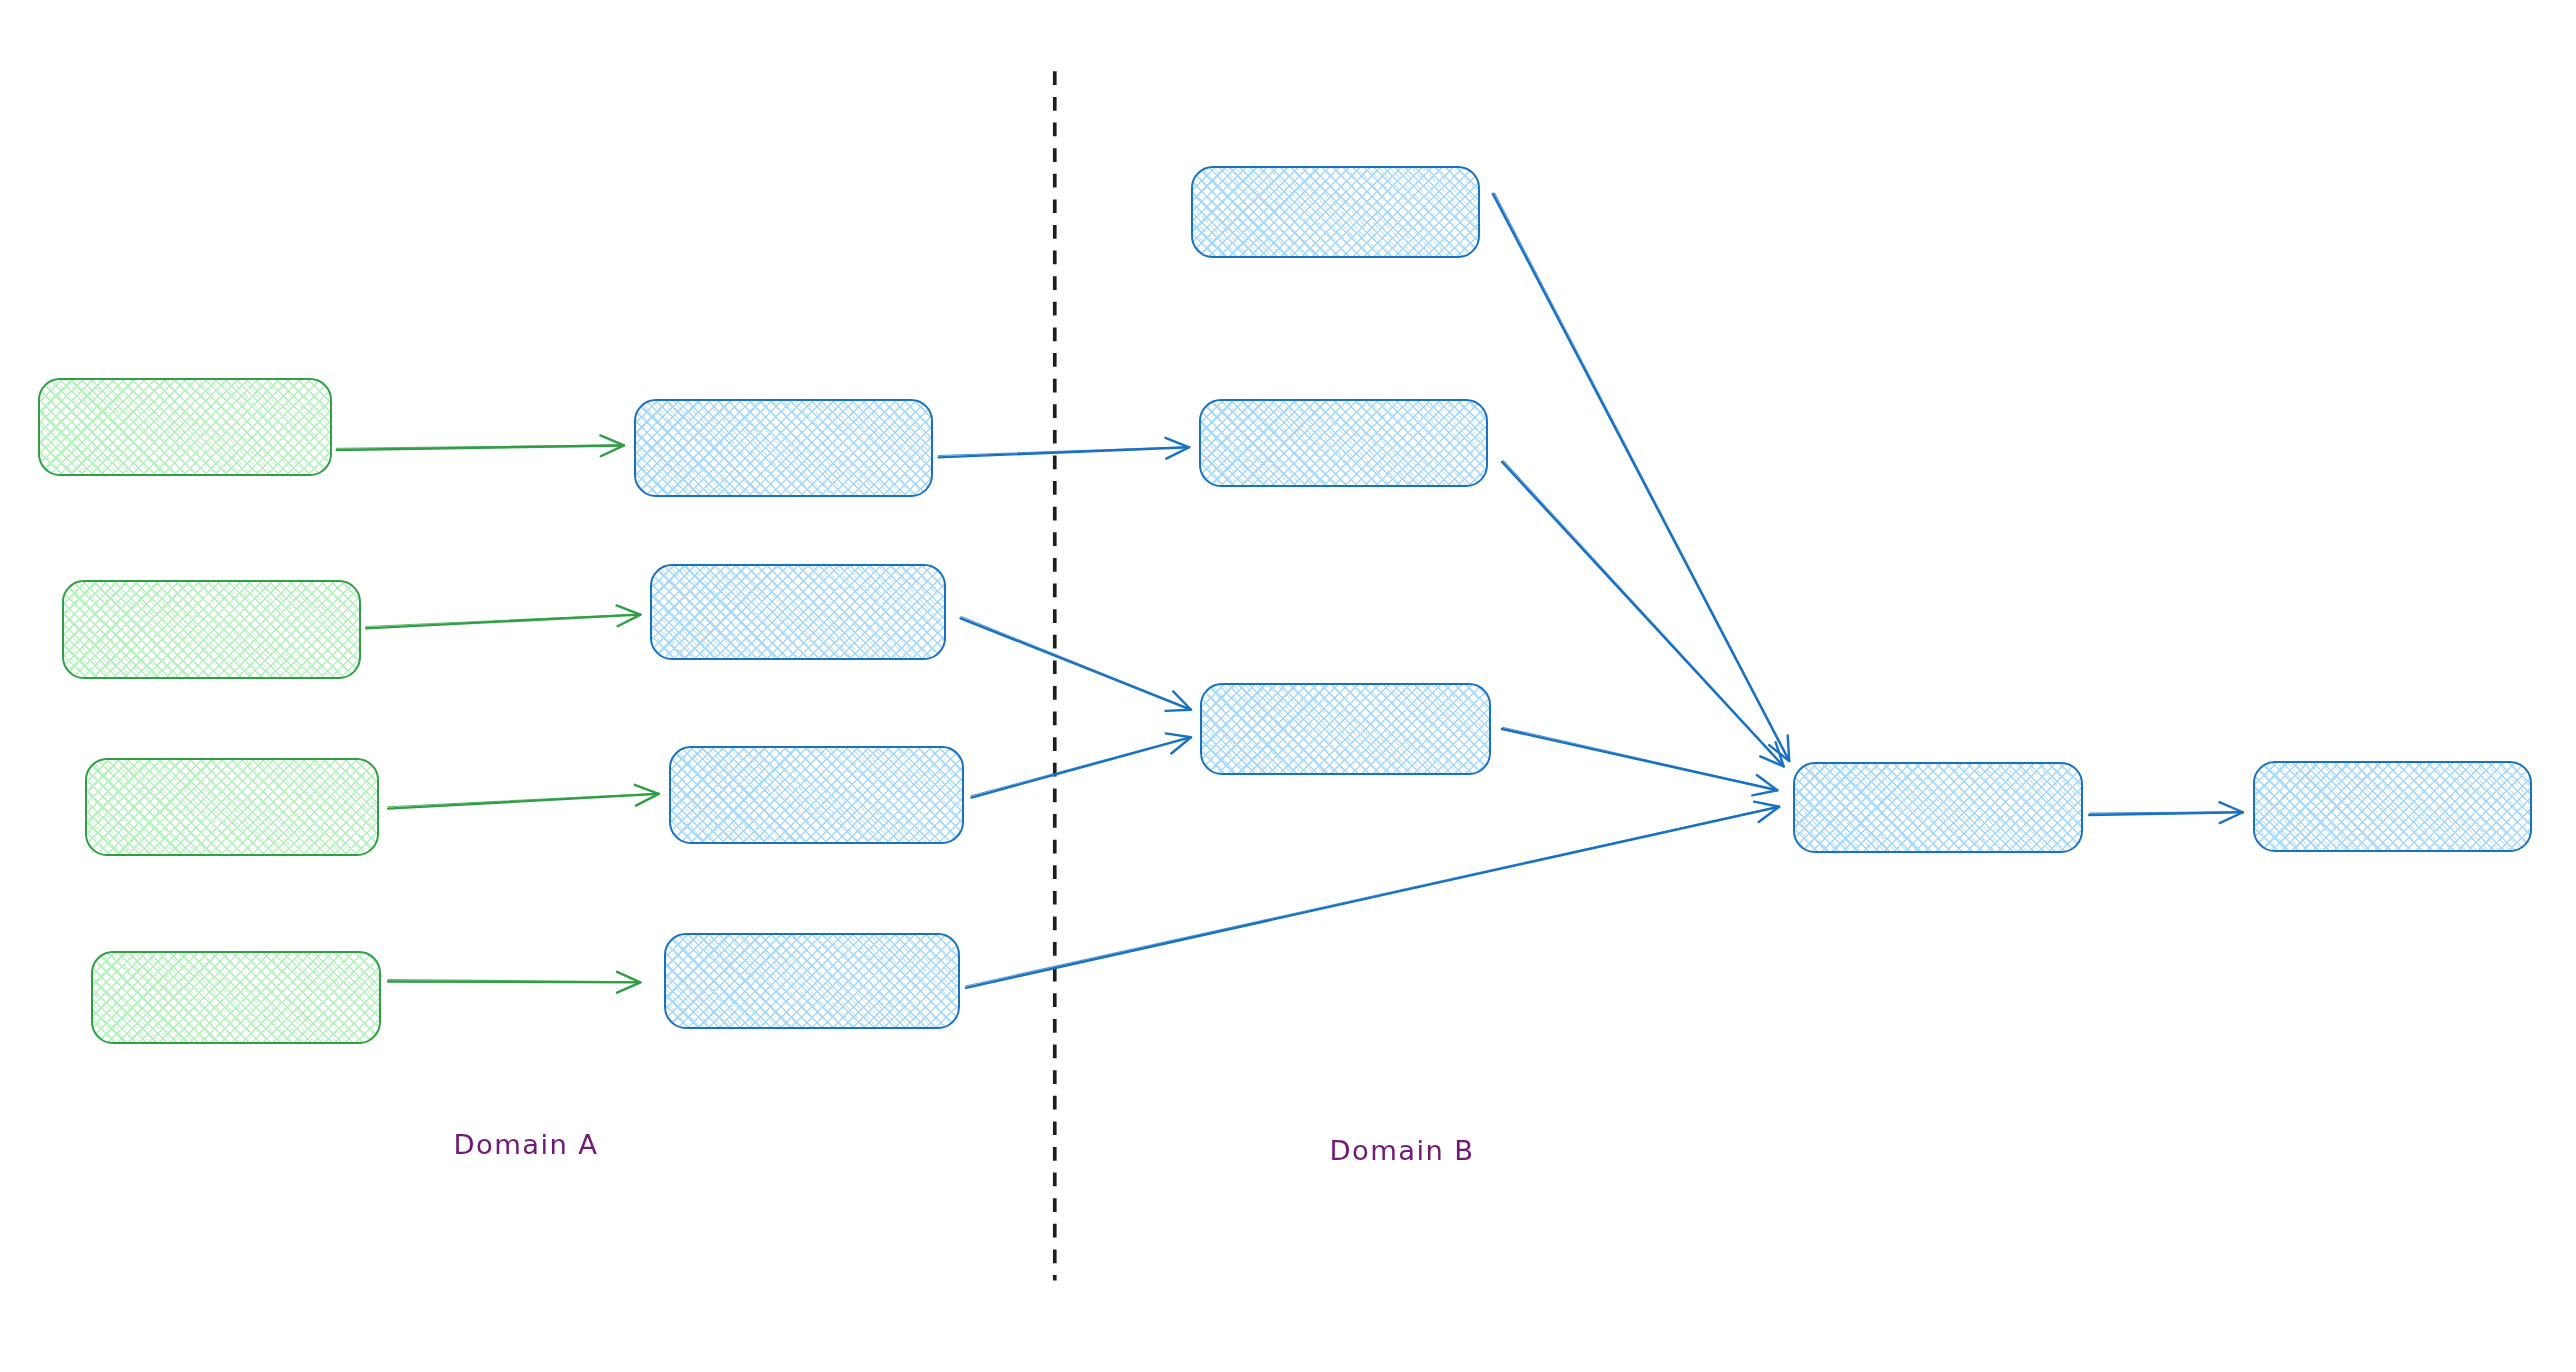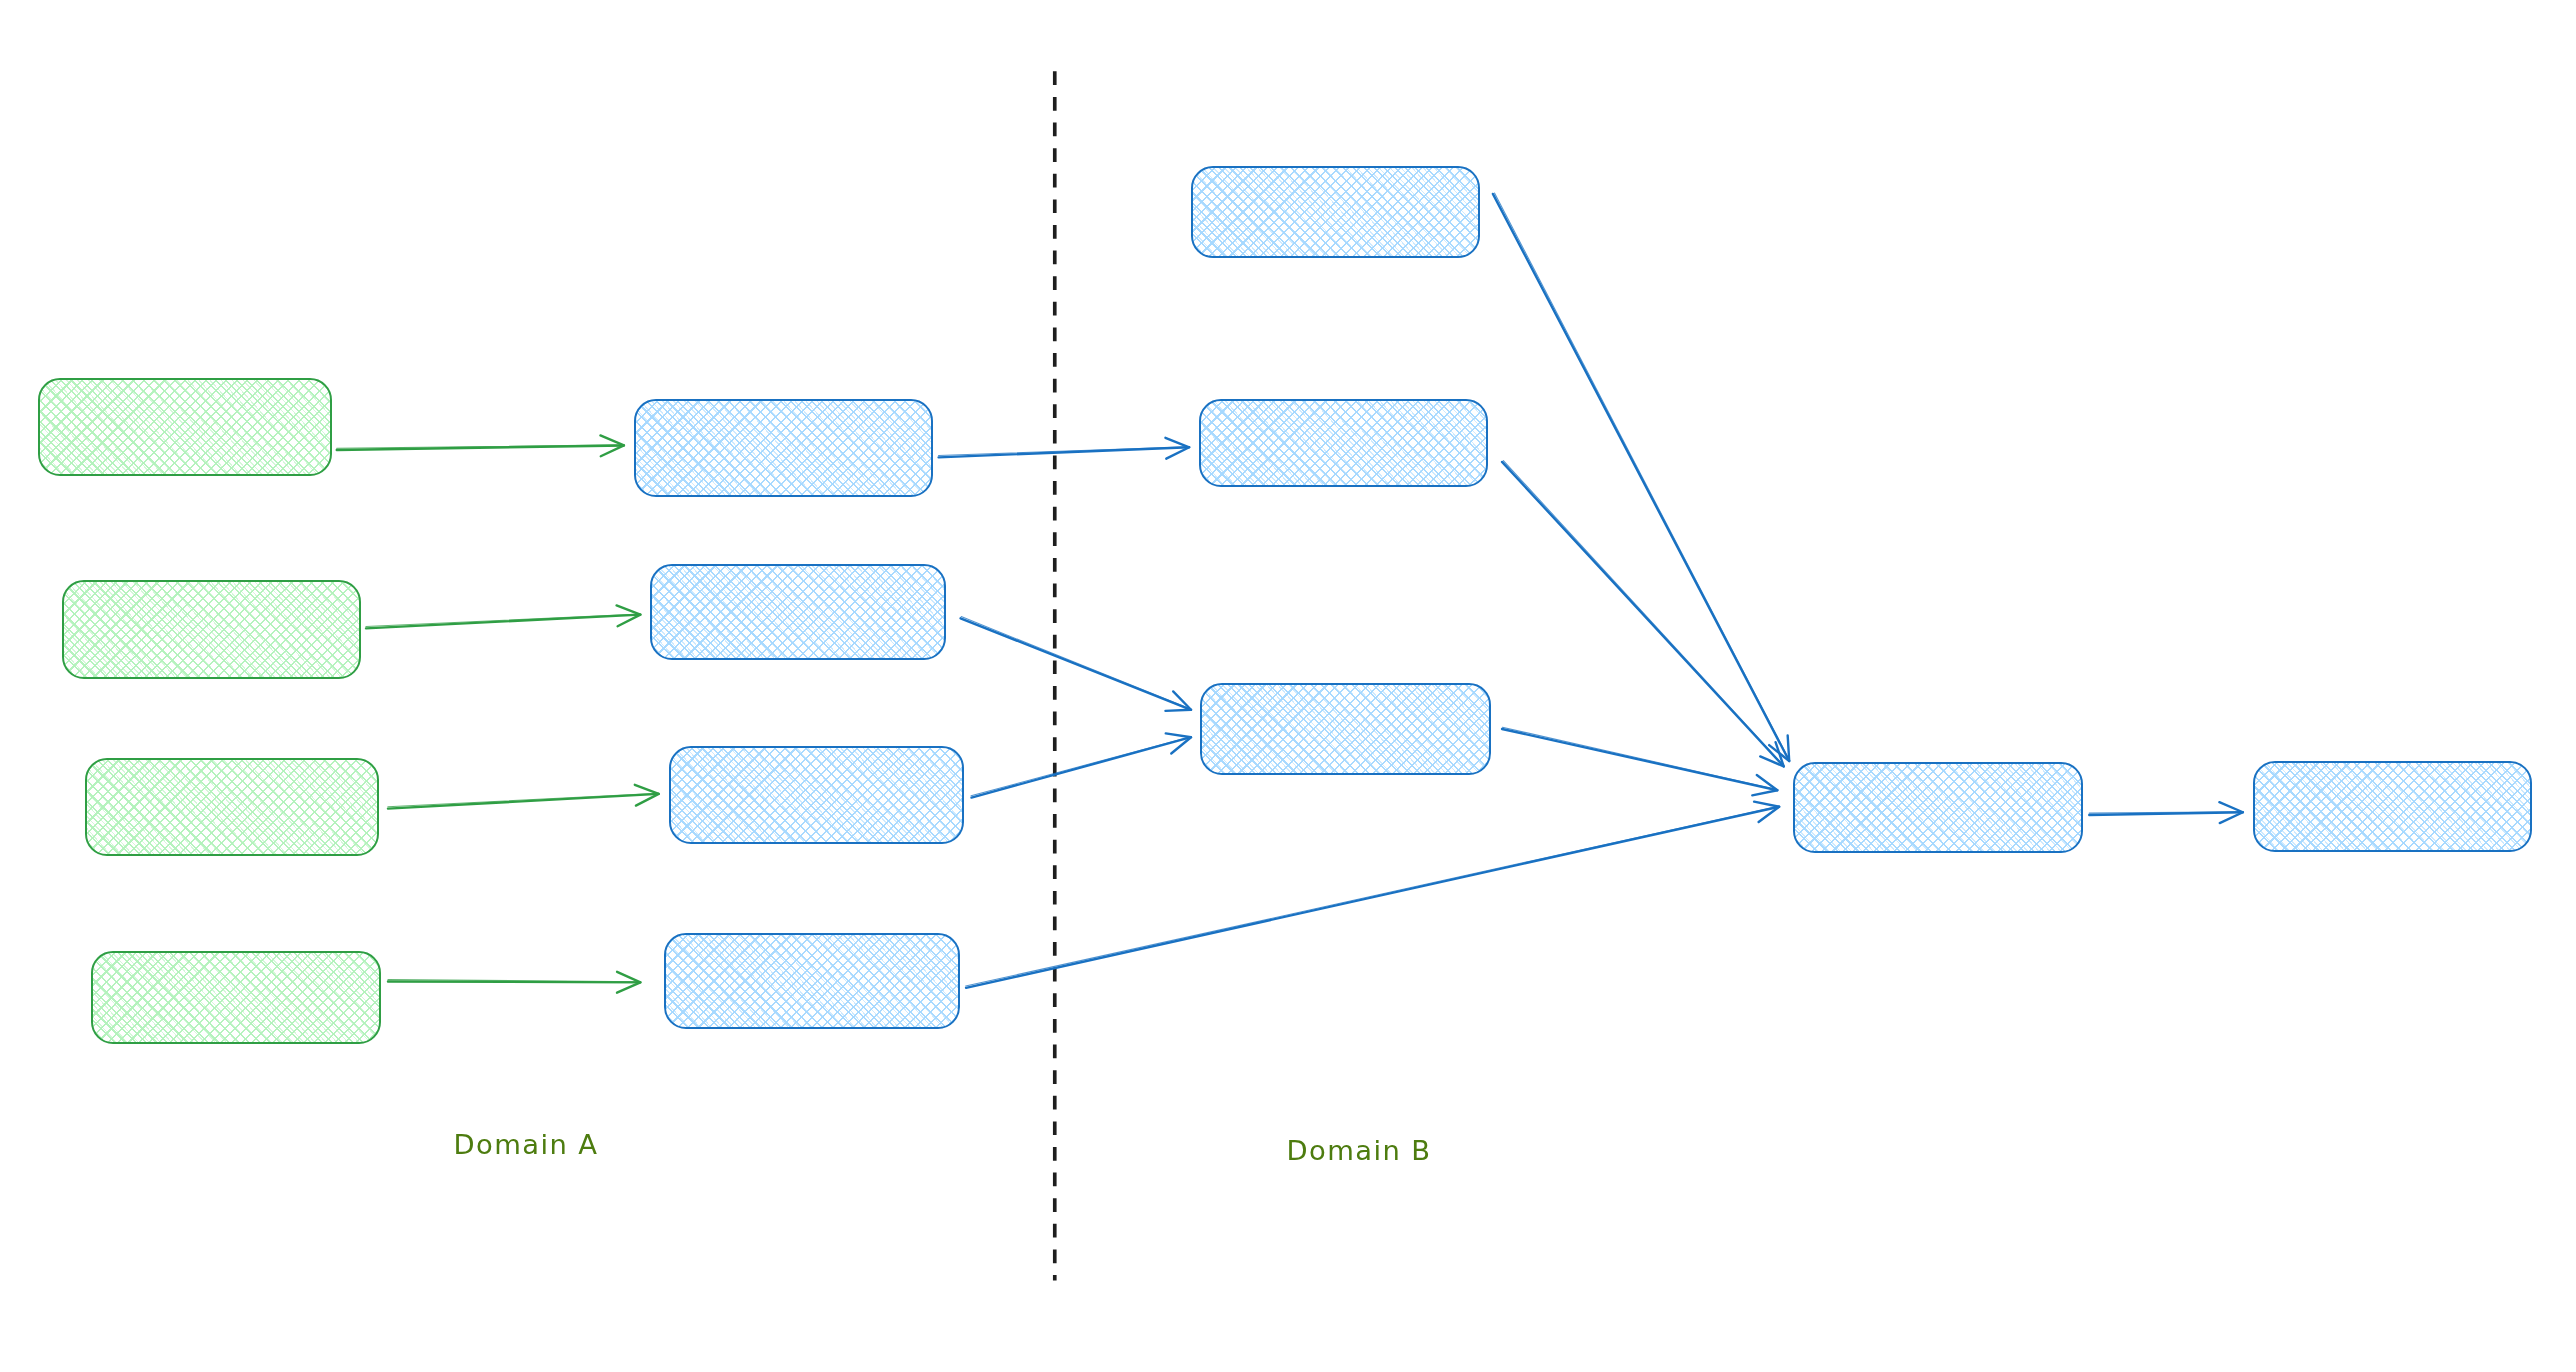--- a/index.html
+++ b/index.html
@@ -41,21 +41,21 @@
       repeating-linear-gradient(45deg,  rgba(165,216,255,0.95) 0 1.5px, transparent 1.5px 7.3px),
       repeating-linear-gradient(135deg, rgba(165,216,255,0.95) 0 1.5px, transparent 1.5px 7.3px),
       repeating-linear-gradient(48deg,  rgba(165,216,255,0.55) 0 1.1px, transparent 1.1px 8.2px),
       #ffffff;
   }
   .domain-label {
     position: absolute;
     transform: translate(-50%, -50%);
     font-size: 27.4px;
     letter-spacing: 1.4px;
-    color: #4d7c0f;
+    color: #701a75;
     white-space: nowrap;
   }
 </style>
 </head>
 <body>
 
 <div class="canvas">
   <svg id="edges-layer" viewBox="0 0 2816 1500" xmlns="http://www.w3.org/2000/svg">
       <line x1="1153" y1="78" x2="1153" y2="1400" stroke="#1e1e1e" stroke-width="4" stroke-dasharray="15 13"></line>
       <g>
@@ -128,15 +128,15 @@
       <div class="node blue" style="left: 650px; top: 564px; width: 296px; height: 96px;"></div>
       <div class="node blue" style="left: 669px; top: 746px; width: 295px; height: 98px;"></div>
       <div class="node blue" style="left: 664px; top: 933px; width: 296px; height: 96px;"></div>
       <div class="node blue" style="left: 1191px; top: 166px; width: 289px; height: 92px;"></div>
       <div class="node blue" style="left: 1199px; top: 399px; width: 289px; height: 88px;"></div>
       <div class="node blue" style="left: 1200px; top: 683px; width: 291px; height: 92px;"></div>
       <div class="node blue" style="left: 1793px; top: 762px; width: 290px; height: 91px;"></div>
       <div class="node blue" style="left: 2253px; top: 761px; width: 279px; height: 91px;"></div>
     </div>
   <div class="domain-label" id="label-domain-a" style="left: 526px; top: 1144px;">Domain A</div>
-  <div class="domain-label" id="label-domain-b" style="left: 1359px; top: 1150px;">Domain B</div>
+  <div class="domain-label" id="label-domain-b" style="left: 1402px; top: 1150px;">Domain B</div>
 </div>
 
 
 </body></html>

